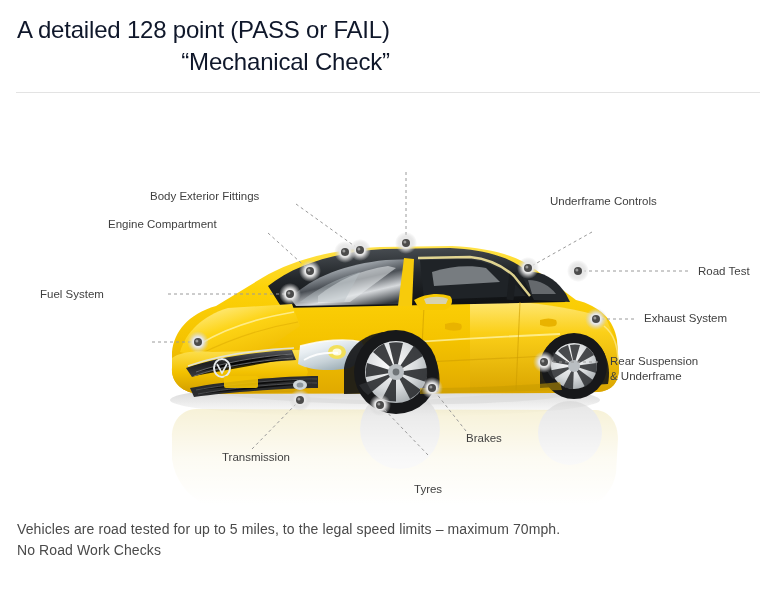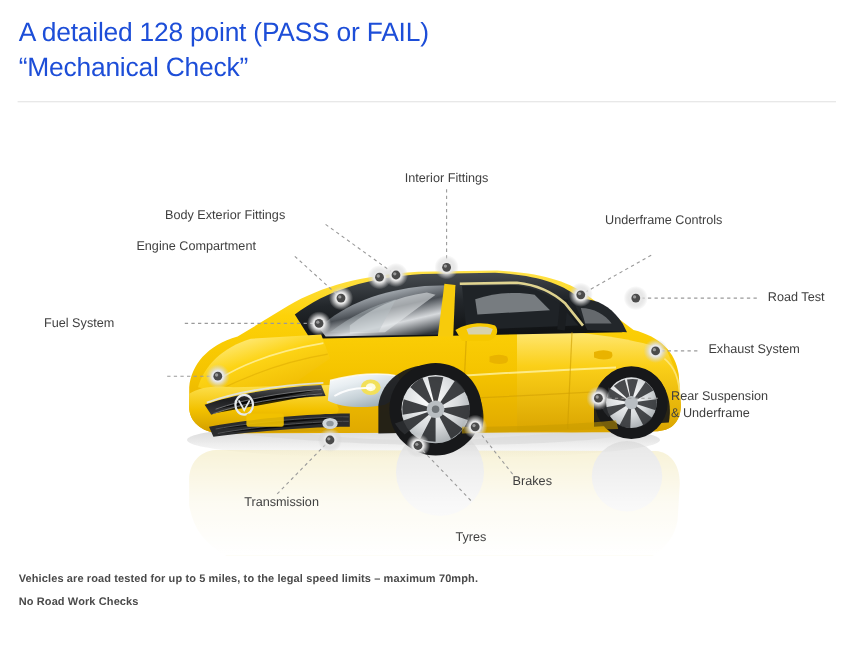--- a/index.html
+++ b/index.html
@@ -10,21 +10,21 @@
     color:#3c3c3c;
     overflow:hidden;
     position:relative;
   }
   #page{position:absolute;inset:0;}
 
   
   .title{
     position:absolute;left:17px;top:14px;
     font-size:24px;line-height:32px;font-weight:400;
-    color:#1d4ed8;letter-spacing:-0.2px;white-space:pre-line;
+    color:#0f172a;letter-spacing:-0.2px;white-space:pre-line;text-align:right;
   }
   .divider{
     position:absolute;left:16px;top:92px;width:744px;height:1px;
     background:#e3e3e3;
   }
 
   
   .stage{position:absolute;left:0;top:100px;width:768px;height:405px;}
   .stage svg{display:block;}
 
@@ -32,21 +32,21 @@
   .lbl{
     position:absolute;
     font-size:11.5px;line-height:15px;
     color:#3f3f3f;white-space:pre-line;
   }
   .lbl.r{text-align:left;}
   .lbl.l{text-align:left;}
   .lbl.c{text-align:center;}
 
   
-  .foot{position:absolute;left:17px;font-size:10px;color:#4a4a4a;letter-spacing:.1px;font-weight:bold;}
+  .foot{position:absolute;left:17px;font-size:14px;color:#4a4a4a;letter-spacing:.1px;}
   .foot1{top:521px;}
   .foot2{top:542px;}
 </style>
 </head>
 <body>
 
 <div id="page">
 
   <div class="title">A detailed 128 point (PASS or FAIL)
 “Mechanical Check”</div>
@@ -350,27 +350,26 @@
         <g transform="translate(345,152)">
             <circle r="11" fill="url(#markerG)"></circle>
             <circle r="5.6" fill="#e8e8e8"></circle>
             <circle r="4" fill="#4b4b4b"></circle>
             <circle r="1.5" cx="-1.1" cy="-1.1" fill="#9a9a9a"></circle>
           </g>
       </g>
     </svg>
   </div>
 
-  <div class="lbl c" style="left:336px;top:155px;width:140px;">Interior Fittings</div>
 
   <div class="lbl r" style="left:150px;top:189px;width:166px;">Body Exterior Fittings</div>
 
   <div class="lbl l" style="left:550px;top:194px;width:150px;">Underframe Controls</div>
 
-  <div class="lbl r" style="left:124px;top:217px;width:170px;">Engine Compartment</div>
+  <div class="lbl r" style="left:108px;top:217px;width:170px;">Engine Compartment</div>
 
   <div class="lbl l" style="left:698px;top:264px;width:70px;">Road Test</div>
 
   <div class="lbl r" style="left:40px;top:287px;width:120px;">Fuel System</div>
 
   <div class="lbl l" style="left:644px;top:311px;width:120px;">Exhaust System</div>
 
 
   <div class="lbl l" style="left:610px;top:354px;width:120px;">Rear Suspension
 &amp; Underframe</div>

